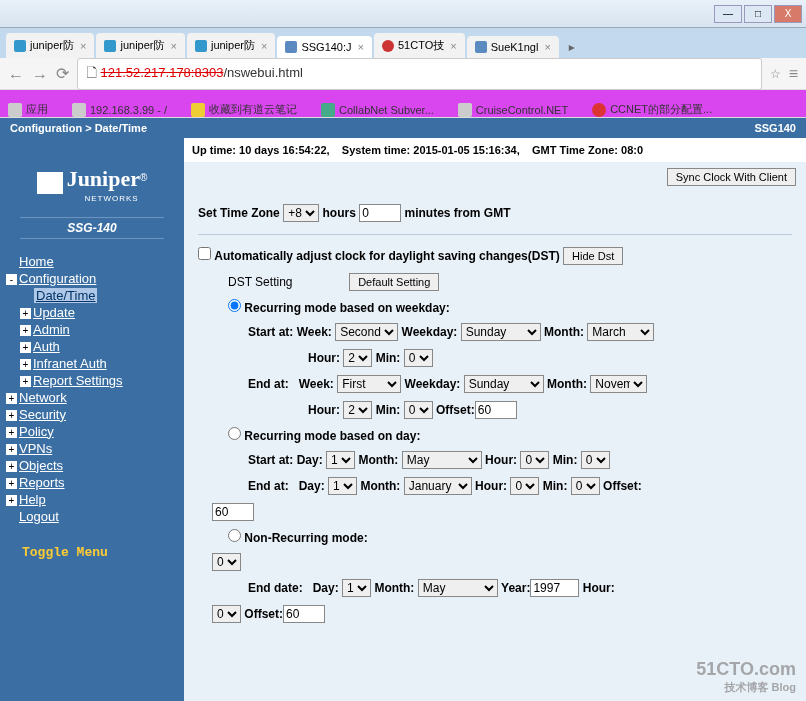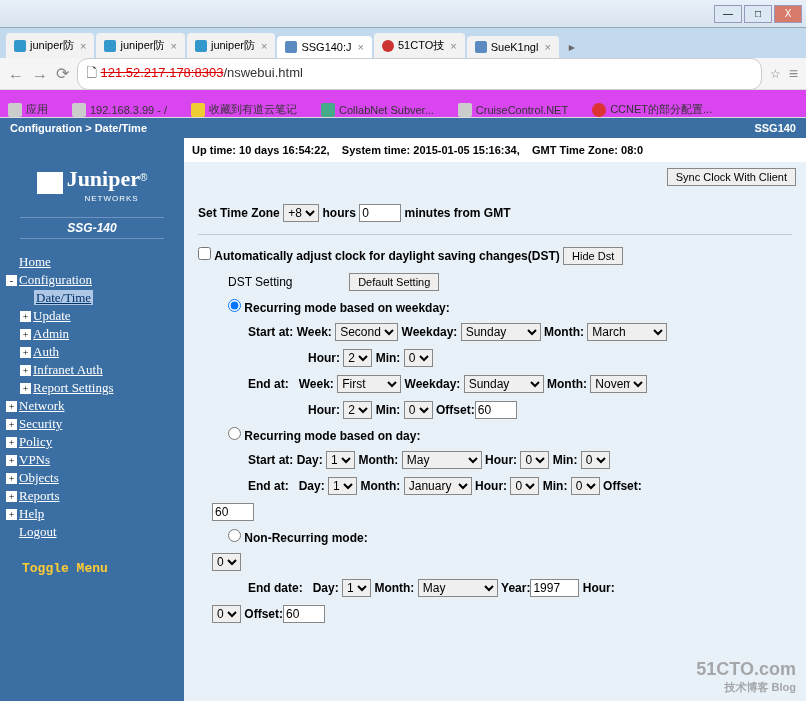--- a/index.html
+++ b/index.html
@@ -13,21 +13,21 @@
 .tab { background: #f2f2f2; border-radius: 4px 4px 0 0; padding: 5px 8px; margin-right: 2px; font-size: 11px; display: flex; align-items: center; gap: 4px; max-width: 110px; }
 .tab.active { background: #fff; }
 .tab-icon { width: 12px; height: 12px; background: #5a8abf; border-radius: 2px; }
 .tab-icon.paw { background: #39c; }
 .tab-icon.redc { background: #c33; border-radius: 50%; }
 .tab-close { color: #888; margin-left: 2px; }
 .newtab { color: #666; padding: 4px 8px; }
 
 .addr-bar { background: #f5f5f5; height: 32px; display: flex; align-items: center; padding: 0 8px; gap: 8px; border-bottom: 1px solid #ddd; }
 .nav-arrow { color: #888; font-size: 16px; }
-.url-box { flex: 1; border: 1px solid #ccc; border-radius: 11px; padding: 4px 8px; font-size: 13px; background: #fff; color: #333; }
+.url-box { flex: 1; border: 1px solid #ccc; border-radius: 3px; padding: 4px 8px; font-size: 13px; background: #fff; color: #333; }
 .url-redact { color: #d00; text-decoration: line-through; }
 .star { color: #888; }
 
 .bookmark-bar { background: #d946ef; height: 28px; display: flex; align-items: flex-end; padding: 0 8px; gap: 24px; font-size: 11px; border-bottom: 1px solid #ddd; }
 .bm-item { display: flex; align-items: center; gap: 4px; color: #333; }
 .bm-icon { width: 14px; height: 14px; background: #ccc; border-radius: 2px; }
 .bm-icon.g { background: #4a8; }
 .bm-icon.y { background: #ec3; }
 .bm-icon.red { background: #d33; border-radius: 50%; }
 
@@ -35,21 +35,21 @@
 .sidebar { width: 184px; background: #3b6fa3; color: #fff; padding-top: 4px; overflow: hidden; }
 .breadcrumb { background: #3b6fa3; color: #fff; font-size: 11px; font-weight: bold; padding: 4px 10px; }
 .ssg140-top { float: right; color: #fff; font-weight: bold; }
 
 .logo-area { text-align: center; padding: 24px 0 8px; }
 .logo-text { font-family: "Times New Roman", serif; font-size: 22px; font-weight: bold; }
 .logo-icon { display: inline-block; width: 26px; height: 22px; background: #fff; margin-right: 4px; vertical-align: middle; }
 .logo-sub { font-size: 8px; letter-spacing: 1px; margin-left: 39px; }
 .model { text-align: center; font-style: italic; font-weight: bold; border-top: 1px solid #6c94bf; border-bottom: 1px solid #6c94bf; padding: 3px 0; margin: 6px 20px 14px; }
 
-.tree { font-family: Liberation Serif, serif; font-size: 13px; padding-left: 6px; }
+.tree { font-family: Liberation Sans, sans-serif; font-size: 13px; padding-left: 6px; }
 .tree-item { padding: 1px 0; }
 .tree-item a { color: #fff; text-decoration: underline; }
 .tree-item.sel a { background: #b0c8e8; color: #003366; padding: 0 2px; }
 .expander { display: inline-block; width: 11px; height: 11px; background: #fff; color: #000; font-size: 10px; line-height: 11px; text-align: center; margin-right: 2px; }
 .tl { padding-left: 28px; }
 .toggle-menu { color: #ffcc33; font-family: "Courier New", monospace; font-size: 13px; font-weight: bold; padding: 20px 0 0 22px; }
 
 .content { flex: 1; background: #e8f0f8; overflow: hidden; }
 .status-line { background: #fff; padding: 6px 8px; font-size: 11px; font-weight: bold; white-space: nowrap; }
 .sync-row { text-align: right; padding: 6px 10px; }
@@ -210,21 +210,21 @@
       <div class="row sub">
         <input type="radio" name="m" checked="" style="">
         <span class="radio-lbl">Recurring mode based on weekday:</span>
       </div>
       <div class="row sub2">
         <b>Start at:</b> <b>Week:</b>
         <select><option>Second</option></select>
         <b>Weekday:</b>
         <select style="width:80px"><option>Sunday</option></select>
         <b>Month:</b>
-        <select style="width:80px"><option>March</option></select>
+        <select style="width:67px"><option>March</option></select>
       </div>
       <div class="row sub2" style="padding-left:110px">
         <b>Hour:</b> <select><option>2</option></select>
         <b>Min:</b> <select><option>0</option></select>
       </div>
       <div class="row sub2">
         <b>End at:</b>&nbsp;&nbsp; <b>Week:</b>
         <select style="width:64px"><option>First</option></select>
         <b>Weekday:</b>
         <select style="width:80px"><option>Sunday</option></select>

